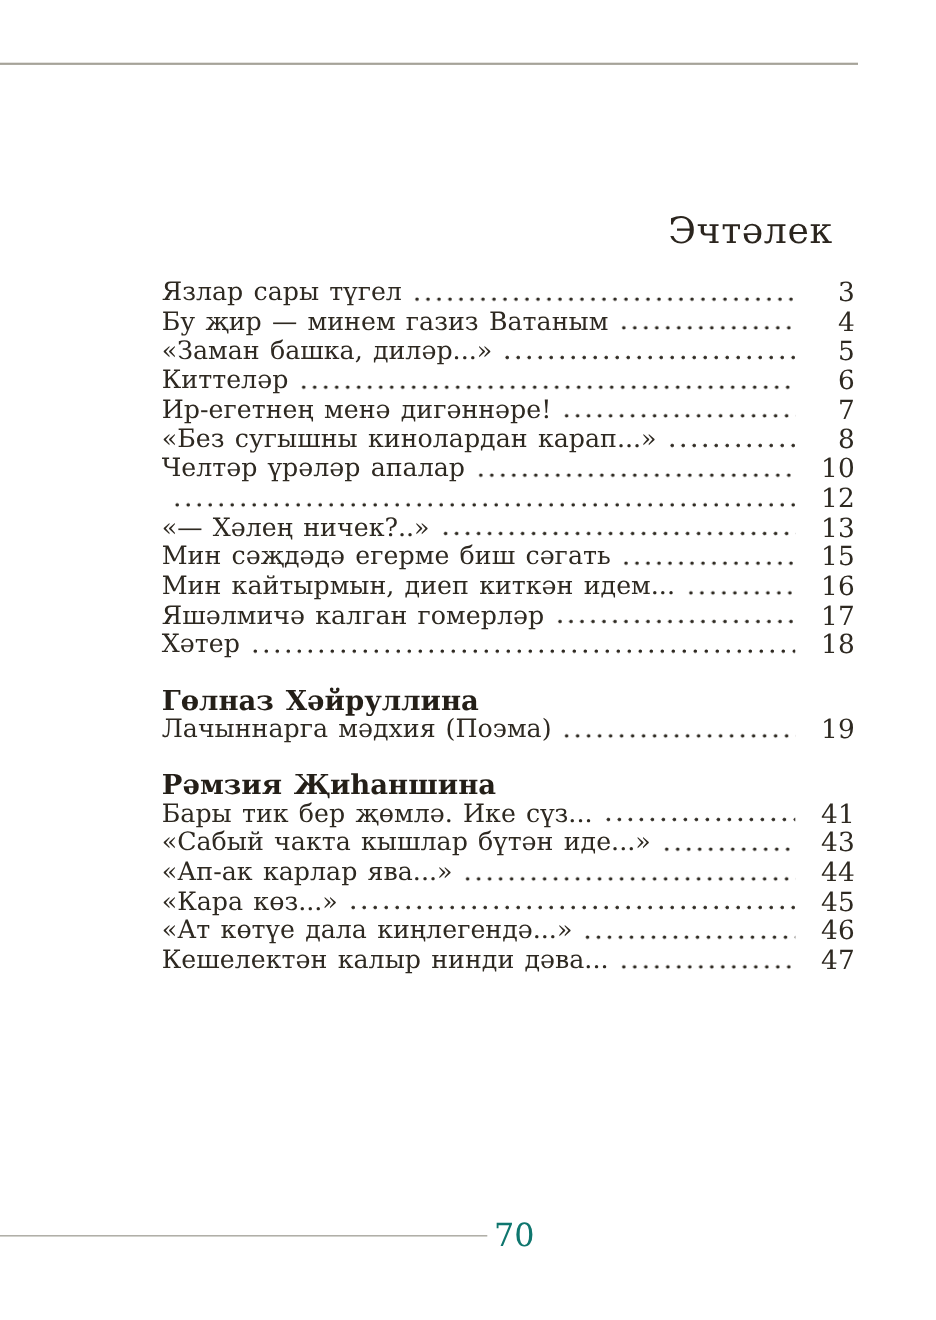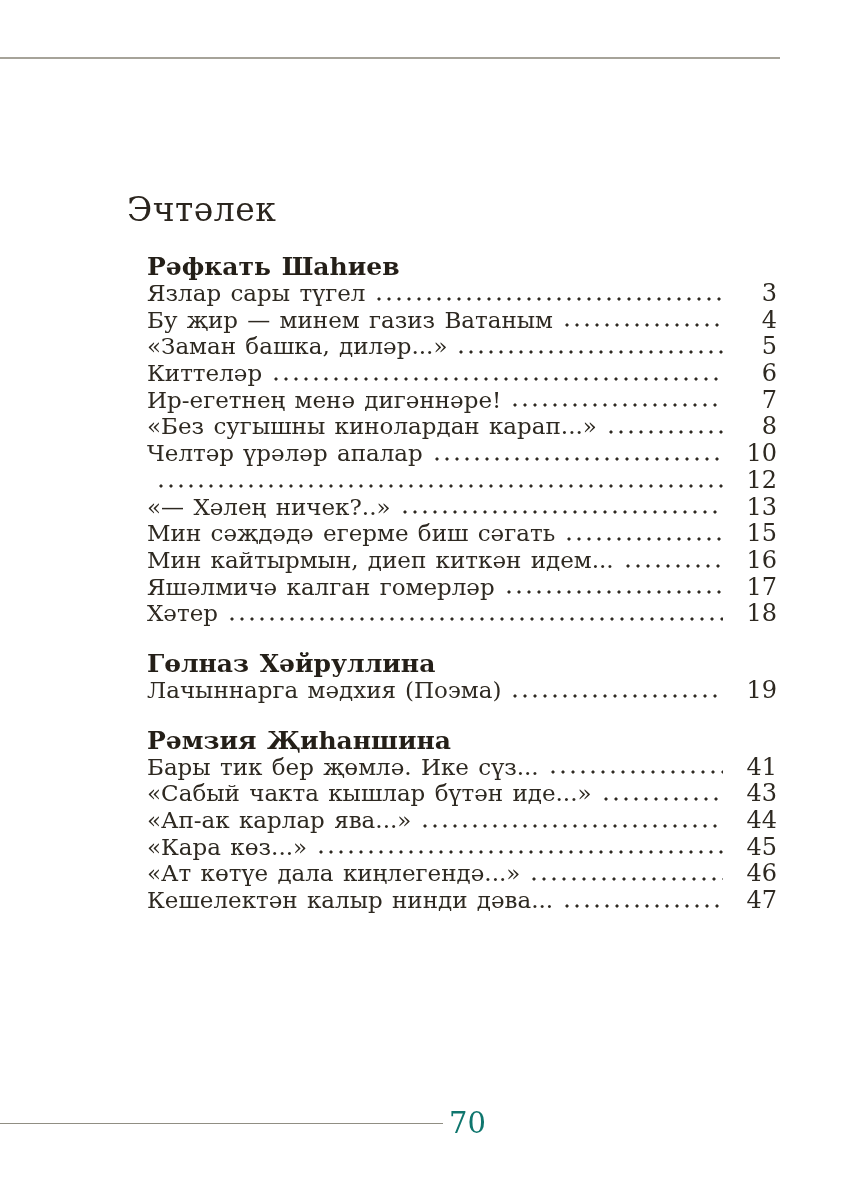--- a/index.html
+++ b/index.html
@@ -18,21 +18,21 @@
   .top-rule {
     position: absolute;
     top: 57px; left: 0;
     width: 780px; height: 2px;
     background: #a6a399;
   }
   .contents-title {
     position: absolute;
     top: 190px; left: 127px;
     width: 630px;
-    text-align: left;
+    text-align: right;
     font-size: 33px;
     font-weight: normal;
     line-height: 40px;
     color: #2b251e;
     letter-spacing: 0.5px;
   }
   .toc {
     position: absolute;
     top: 253px; left: 147px;
     width: 630px;
@@ -95,21 +95,20 @@
 </head>
 <body>
 
 <div class="page">
   <div class="top-rule"></div>
 
   <h1 class="contents-title">Эчтәлек</h1>
 
   <div class="toc">
       <section class="toc-section">
-        <h2 class="author">Рәфкать Шаһиев</h2>
         <div class="toc-row">
           <span class="entry-title">Язлар сары түгел</span>
           <span class="dot-leader"></span>
           <span class="entry-page">3</span>
         </div>
         <div class="toc-row">
           <span class="entry-title">Бу җир — минем газиз Ватаным</span>
           <span class="dot-leader"></span>
           <span class="entry-page">4</span>
         </div>

